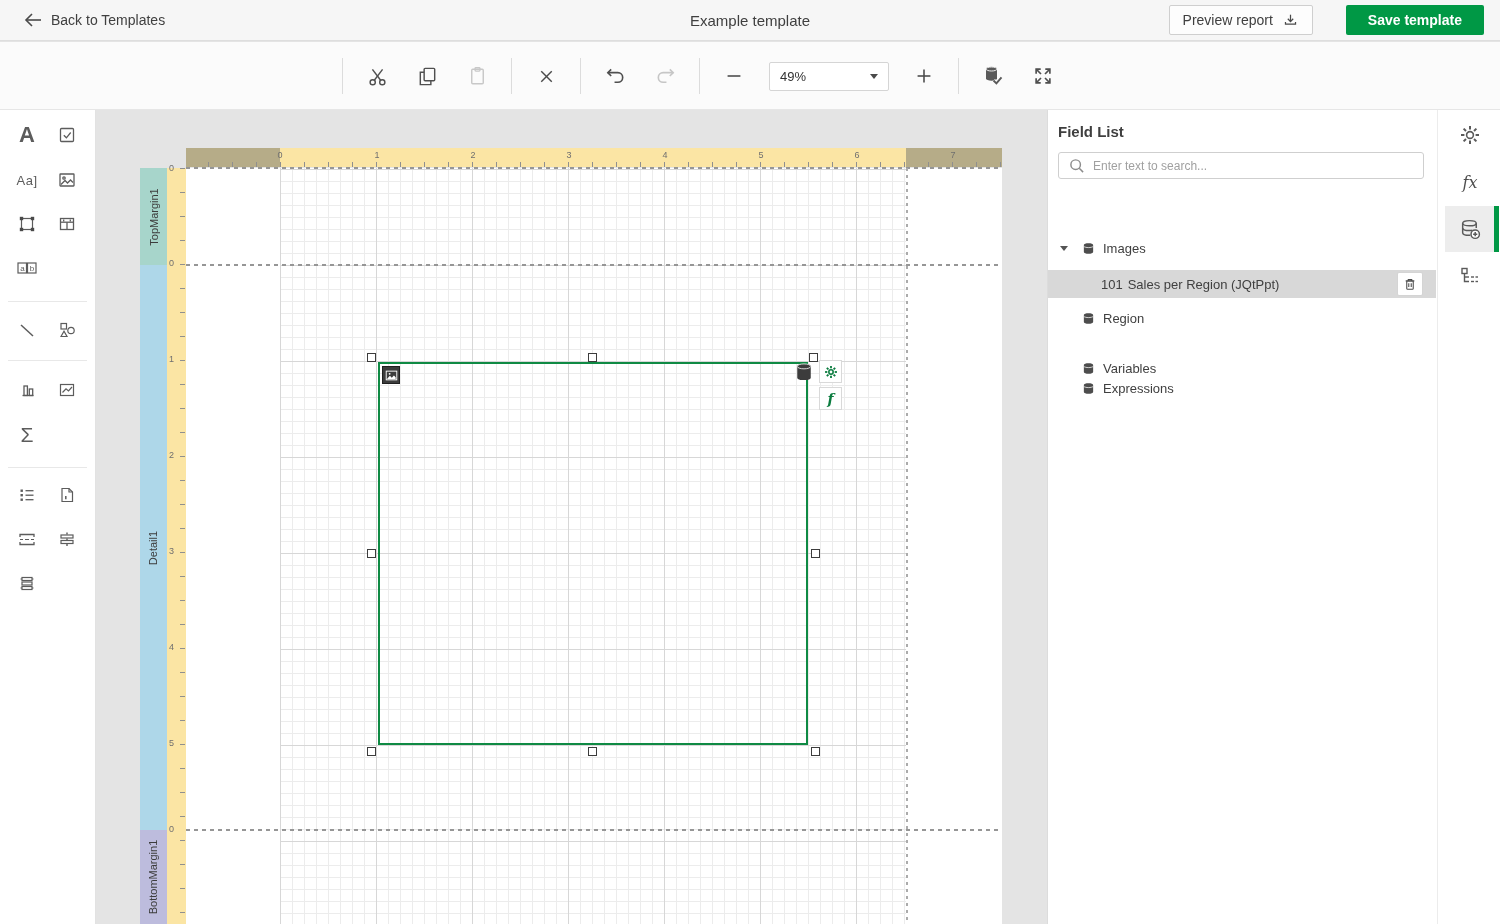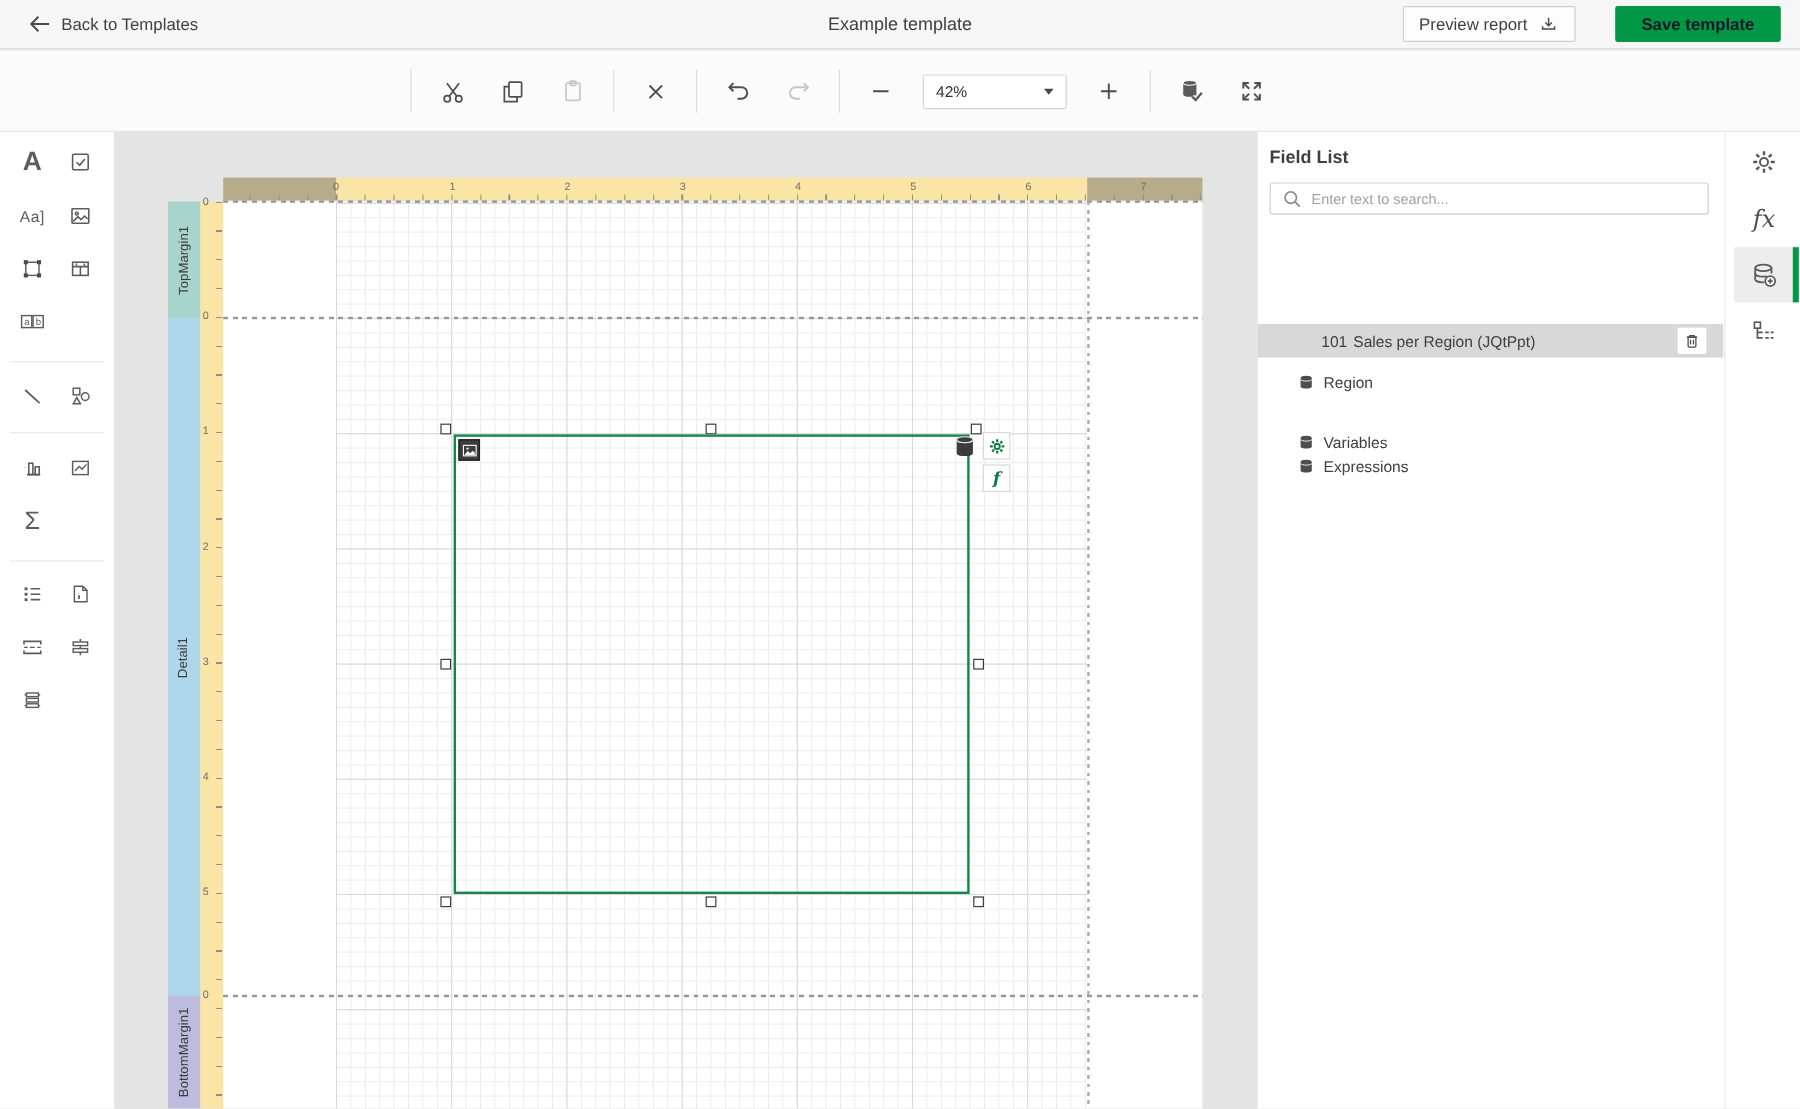--- a/index.html
+++ b/index.html
@@ -10,21 +10,21 @@
   .topbar { position:absolute; left:0; top:0; width:1500px; height:41px;
     background:#f6f6f6; border-bottom:1px solid #dedede; z-index:30; }
   .back { position:absolute; left:24px; top:0; height:40px; display:flex; align-items:center; gap:9px;
     font-size:14px; color:#404040; cursor:pointer; }
   .tb-title { position:absolute; left:50%; top:0; transform:translateX(-50%); height:40px;
     display:flex; align-items:center; font-size:15px; font-weight:500; color:#3f3f3f; }
   .topbar-right { position:absolute; right:16px; top:5px; display:flex; gap:33px; }
   .btn-preview { height:30px; padding:0 13px; background:#fdfdfd; border:1px solid #cfcfcf; border-radius:2px;
     display:flex; align-items:center; gap:9px; font-size:14px; color:#404040; cursor:pointer; }
   .btn-save { height:30px; padding:0 22px; background:#009845; border:none; border-radius:2px;
-    display:flex; align-items:center; font-size:14px; font-weight:600; color:#0f172a; cursor:pointer; }
+    display:flex; align-items:center; font-size:14px; font-weight:600; color:#ffffff; cursor:pointer; }
 
   
   .toolbar { position:absolute; left:0; top:42px; width:1500px; height:68px; background:#fbfbfb;
     border-bottom:1px solid #e6e6e6; z-index:20; }
   .tb-row { position:absolute; left:333px; top:14px; height:40px; display:flex; align-items:center; }
   .tb-btn { width:30px; height:40px; display:flex; align-items:center; justify-content:center; margin:0 10px; cursor:pointer; }
   .tb-sep { width:1px; height:36px; background:#dcdcdc; margin:0 9px; }
   .zoom-select { width:120px; height:29px; margin:0 10px; background:#fff; border:1px solid #d5d5d5; border-radius:2px;
     display:flex; align-items:center; justify-content:space-between; padding:0 10px; font-size:13px; color:#333; cursor:pointer; }
   .caret-down { width:0; height:0; border-left:4px solid transparent; border-right:4px solid transparent; border-top:5px solid #4a4a4a; }
@@ -99,21 +99,21 @@
     border-left:4.5px solid transparent; border-right:4.5px solid transparent; border-top:5.5px solid #555; cursor:pointer; }
   .trash-btn { position:absolute; right:13px; top:2px; width:26px; height:24px; background:#fff;
     border:1px solid #d4d4d4; border-radius:2px; display:flex; align-items:center; justify-content:center; cursor:pointer; }
 
   
   .far-rail { position:absolute; left:1437px; top:110px; width:63px; height:814px; background:#fff;
     border-left:1px solid #ececec; z-index:10; }
   .fr-btn { position:absolute; left:7px; width:50px; height:46px; display:flex; align-items:center; justify-content:center; cursor:pointer; }
   .fr-btn.active { background:#ededed; }
   .fr-bar { position:absolute; right:1px; top:96px; width:5px; height:46px; background:#009845; }
-  .fxg { font-family:"DejaVu Serif", serif; font-style:italic; font-size:20px; color:#4f4f4f; }
+  .fxg { font-family:"DejaVu Serif", serif; font-style:italic; font-size:16px; color:#4f4f4f; }
 </style>
 </head>
 <body>
 
 <div class="topbar">
   <div class="back">
     <svg width="18" height="14" viewBox="0 0 18 14" fill="none" stroke="#4a4a4a" stroke-width="1.6">
         <path d="M8 1 L2 7 l6 6"></path>
         <path d="M2 7 H17"></path>
       </svg>
@@ -178,21 +178,21 @@
           <path d="M20 8H9.5a5 5 0 0 0 0 10H13"></path>
         </svg>
     </div>
     <div class="tb-sep"></div>
     <div class="tb-btn">
       <svg width="22" height="22" viewBox="0 0 24 24" fill="none" stroke="#4a4a4a" stroke-width="1.7">
           <path d="M5 12h14"></path>
         </svg>
     </div>
     <div class="zoom-select">
-      <span>42%</span>
+      <span>49%</span>
       <span class="caret-down"></span>
     </div>
     <div class="tb-btn">
       <svg width="22" height="22" viewBox="0 0 24 24" fill="none" stroke="#4a4a4a" stroke-width="1.7">
           <path d="M5 12h14"></path>
           <path d="M12 5v14"></path>
         </svg>
     </div>
     <div class="tb-sep"></div>
     <div class="tb-btn">
@@ -429,20 +429,28 @@
   <div class="fl-title">Field List</div>
   <div class="fl-search">
     <svg width="18" height="18" viewBox="0 0 20 20" fill="none" stroke="#8c8c8c" stroke-width="1.6">
         <circle cx="8.5" cy="8.5" r="5.3"></circle>
         <path d="M12.5 12.5l4.3 4.3"></path>
       </svg>
     <input type="text" placeholder="Enter text to search..." style="">
   </div>
 
 
+  <div class="fl-row" style="top:124px">
+    <span class="fl-caret" style="left:12px;top:12px;position:absolute"></span>
+    <svg class="cyl" width="13" height="13" viewBox="0 0 14 14">
+        <path d="M2 3.2c0-1.2 2.2-1.9 5-1.9s5 .7 5 1.9v7.6c0 1.2-2.2 1.9-5 1.9s-5-.7-5-1.9z" fill="#4d4d4d"></path>
+        <path d="M2 4.8c1 .8 2.8 1.2 5 1.2s4-.4 5-1.2" stroke="#fff" stroke-width="0.8" fill="none"></path>
+      </svg>
+    <span class="lbl">Images</span>
+  </div>
 
   <div class="fl-row sel" style="top:160px">
     <span class="id">101</span>
     <span class="nm">Sales per Region (JQtPpt)</span>
     <div class="trash-btn">
       <svg width="14" height="14" viewBox="0 0 16 16" fill="none" stroke="#4a4a4a" stroke-width="1.2">
           <path d="M3 4.5h10"></path>
           <path d="M6 4.5V3h4v1.5"></path>
           <path d="M4.3 4.5h7.4V13a1 1 0 0 1-1 1H5.3a1 1 0 0 1-1-1z"></path>
           <path d="M6.6 7v4.5M9.4 7v4.5"></path>

